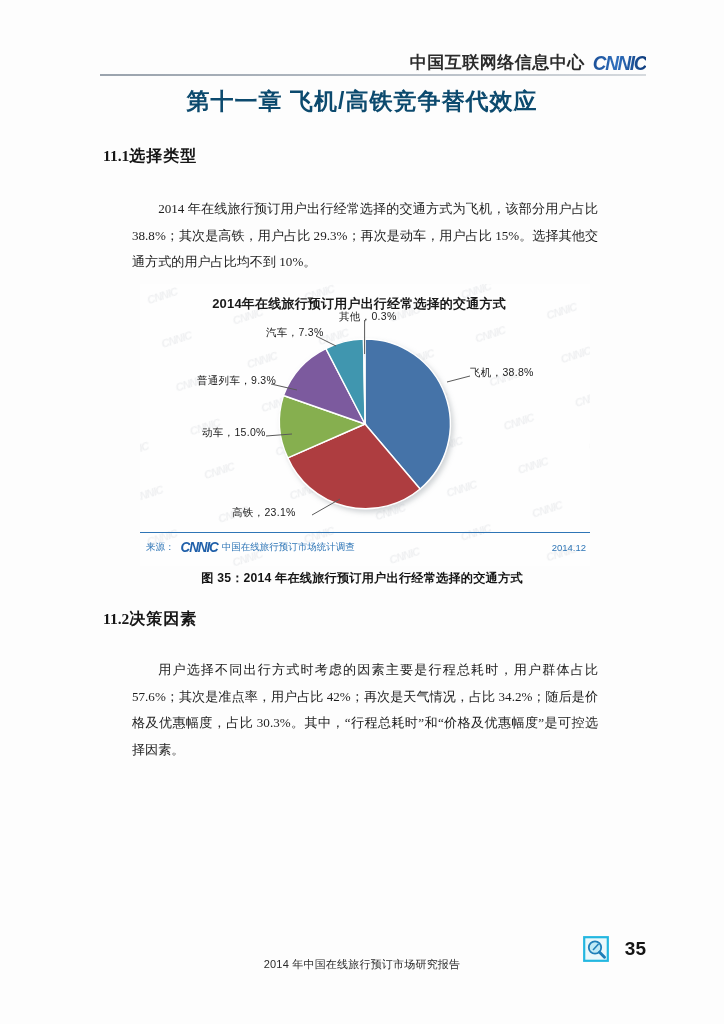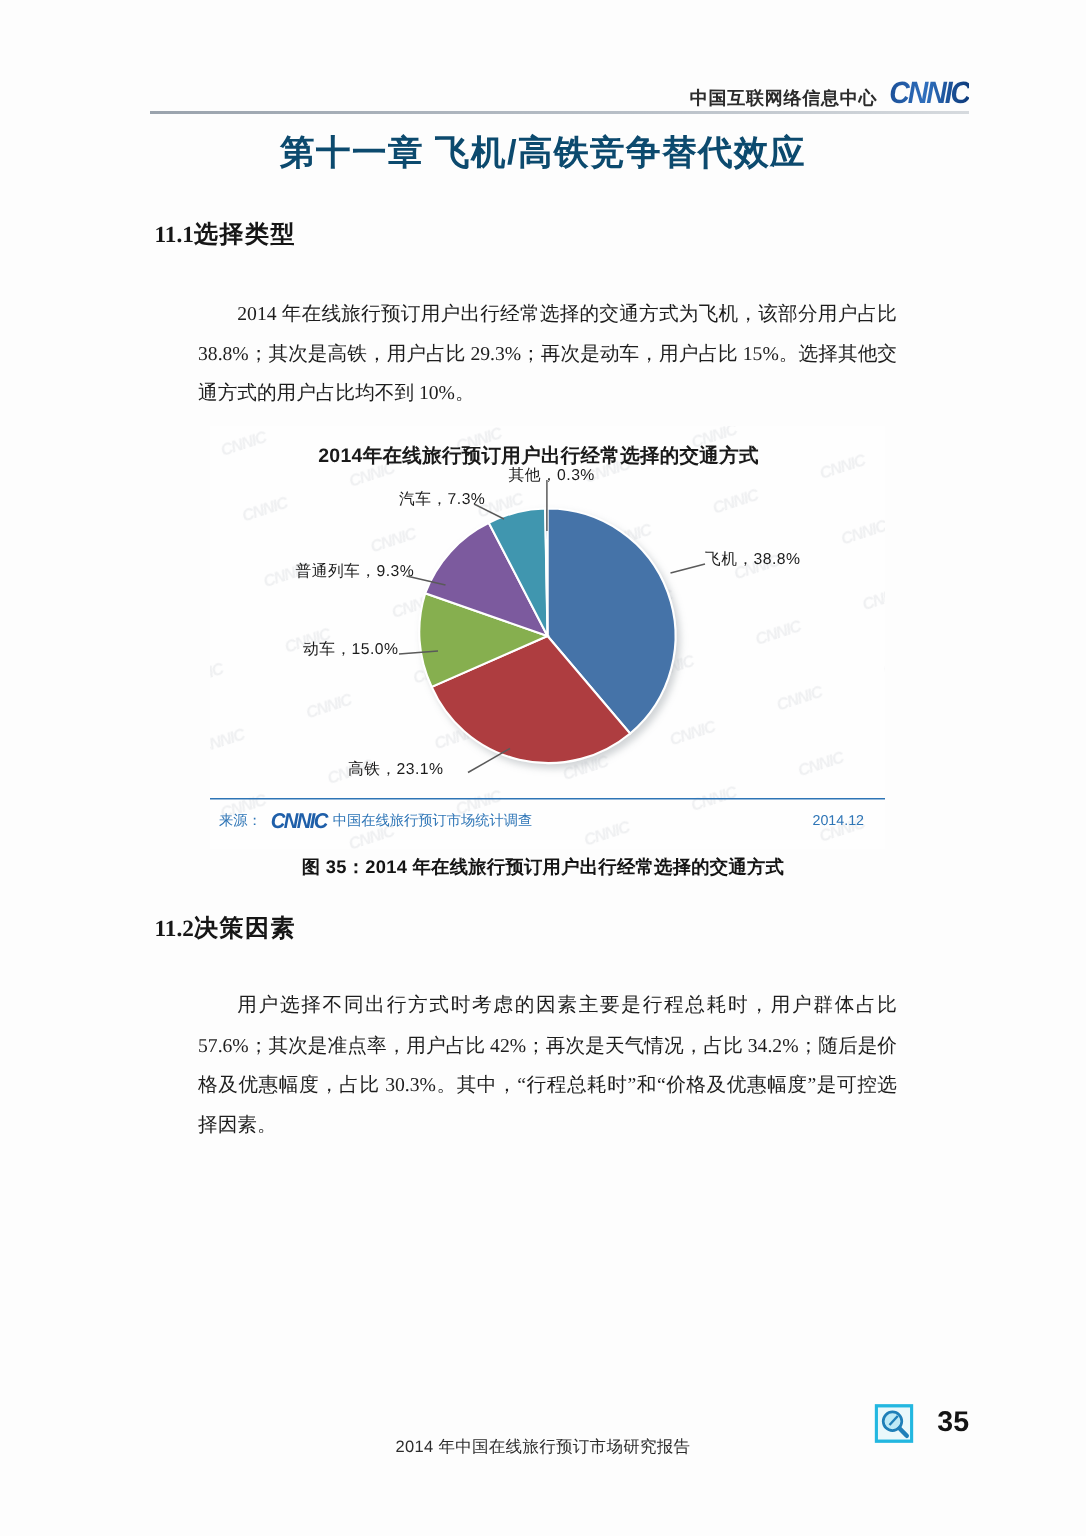--- a/index.html
+++ b/index.html
@@ -29,21 +29,21 @@
     left: 100px;
     right: 78px;
     height: 26px;
     display: flex;
     align-items: flex-end;
     justify-content: flex-end;
     gap: 8px;
   }
   .header-text {
     font-family: "Liberation Sans", sans-serif;
-    font-size: 12px;
+    font-size: 17px;
     font-weight: 600;
     color: #2b2b2b;
     letter-spacing: .5px;
     line-height: 1;
     padding-bottom: 1px;
   }
   .cnnic-logo {
     font-family: "Liberation Sans", sans-serif;
     font-size: 19px;
     font-weight: 900;
@@ -196,21 +196,21 @@
     font-family: "Liberation Sans", sans-serif;
     font-size: 9.5px;
     color: #2e75b6;
     margin-left: 4px;
   }
   .src-date {
     font-family: "Liberation Sans", sans-serif;
     font-size: 9.5px;
     color: #2e75b6;
     margin-left: auto;
-    margin-right: 14px;
+    margin-right: 4px;
     text-align: center;
   }
 
   .fig-caption {
     position: absolute;
     top: 570px;
     left: 0;
     right: 0;
     text-align: center;
     font-family: "Liberation Sans", sans-serif;

